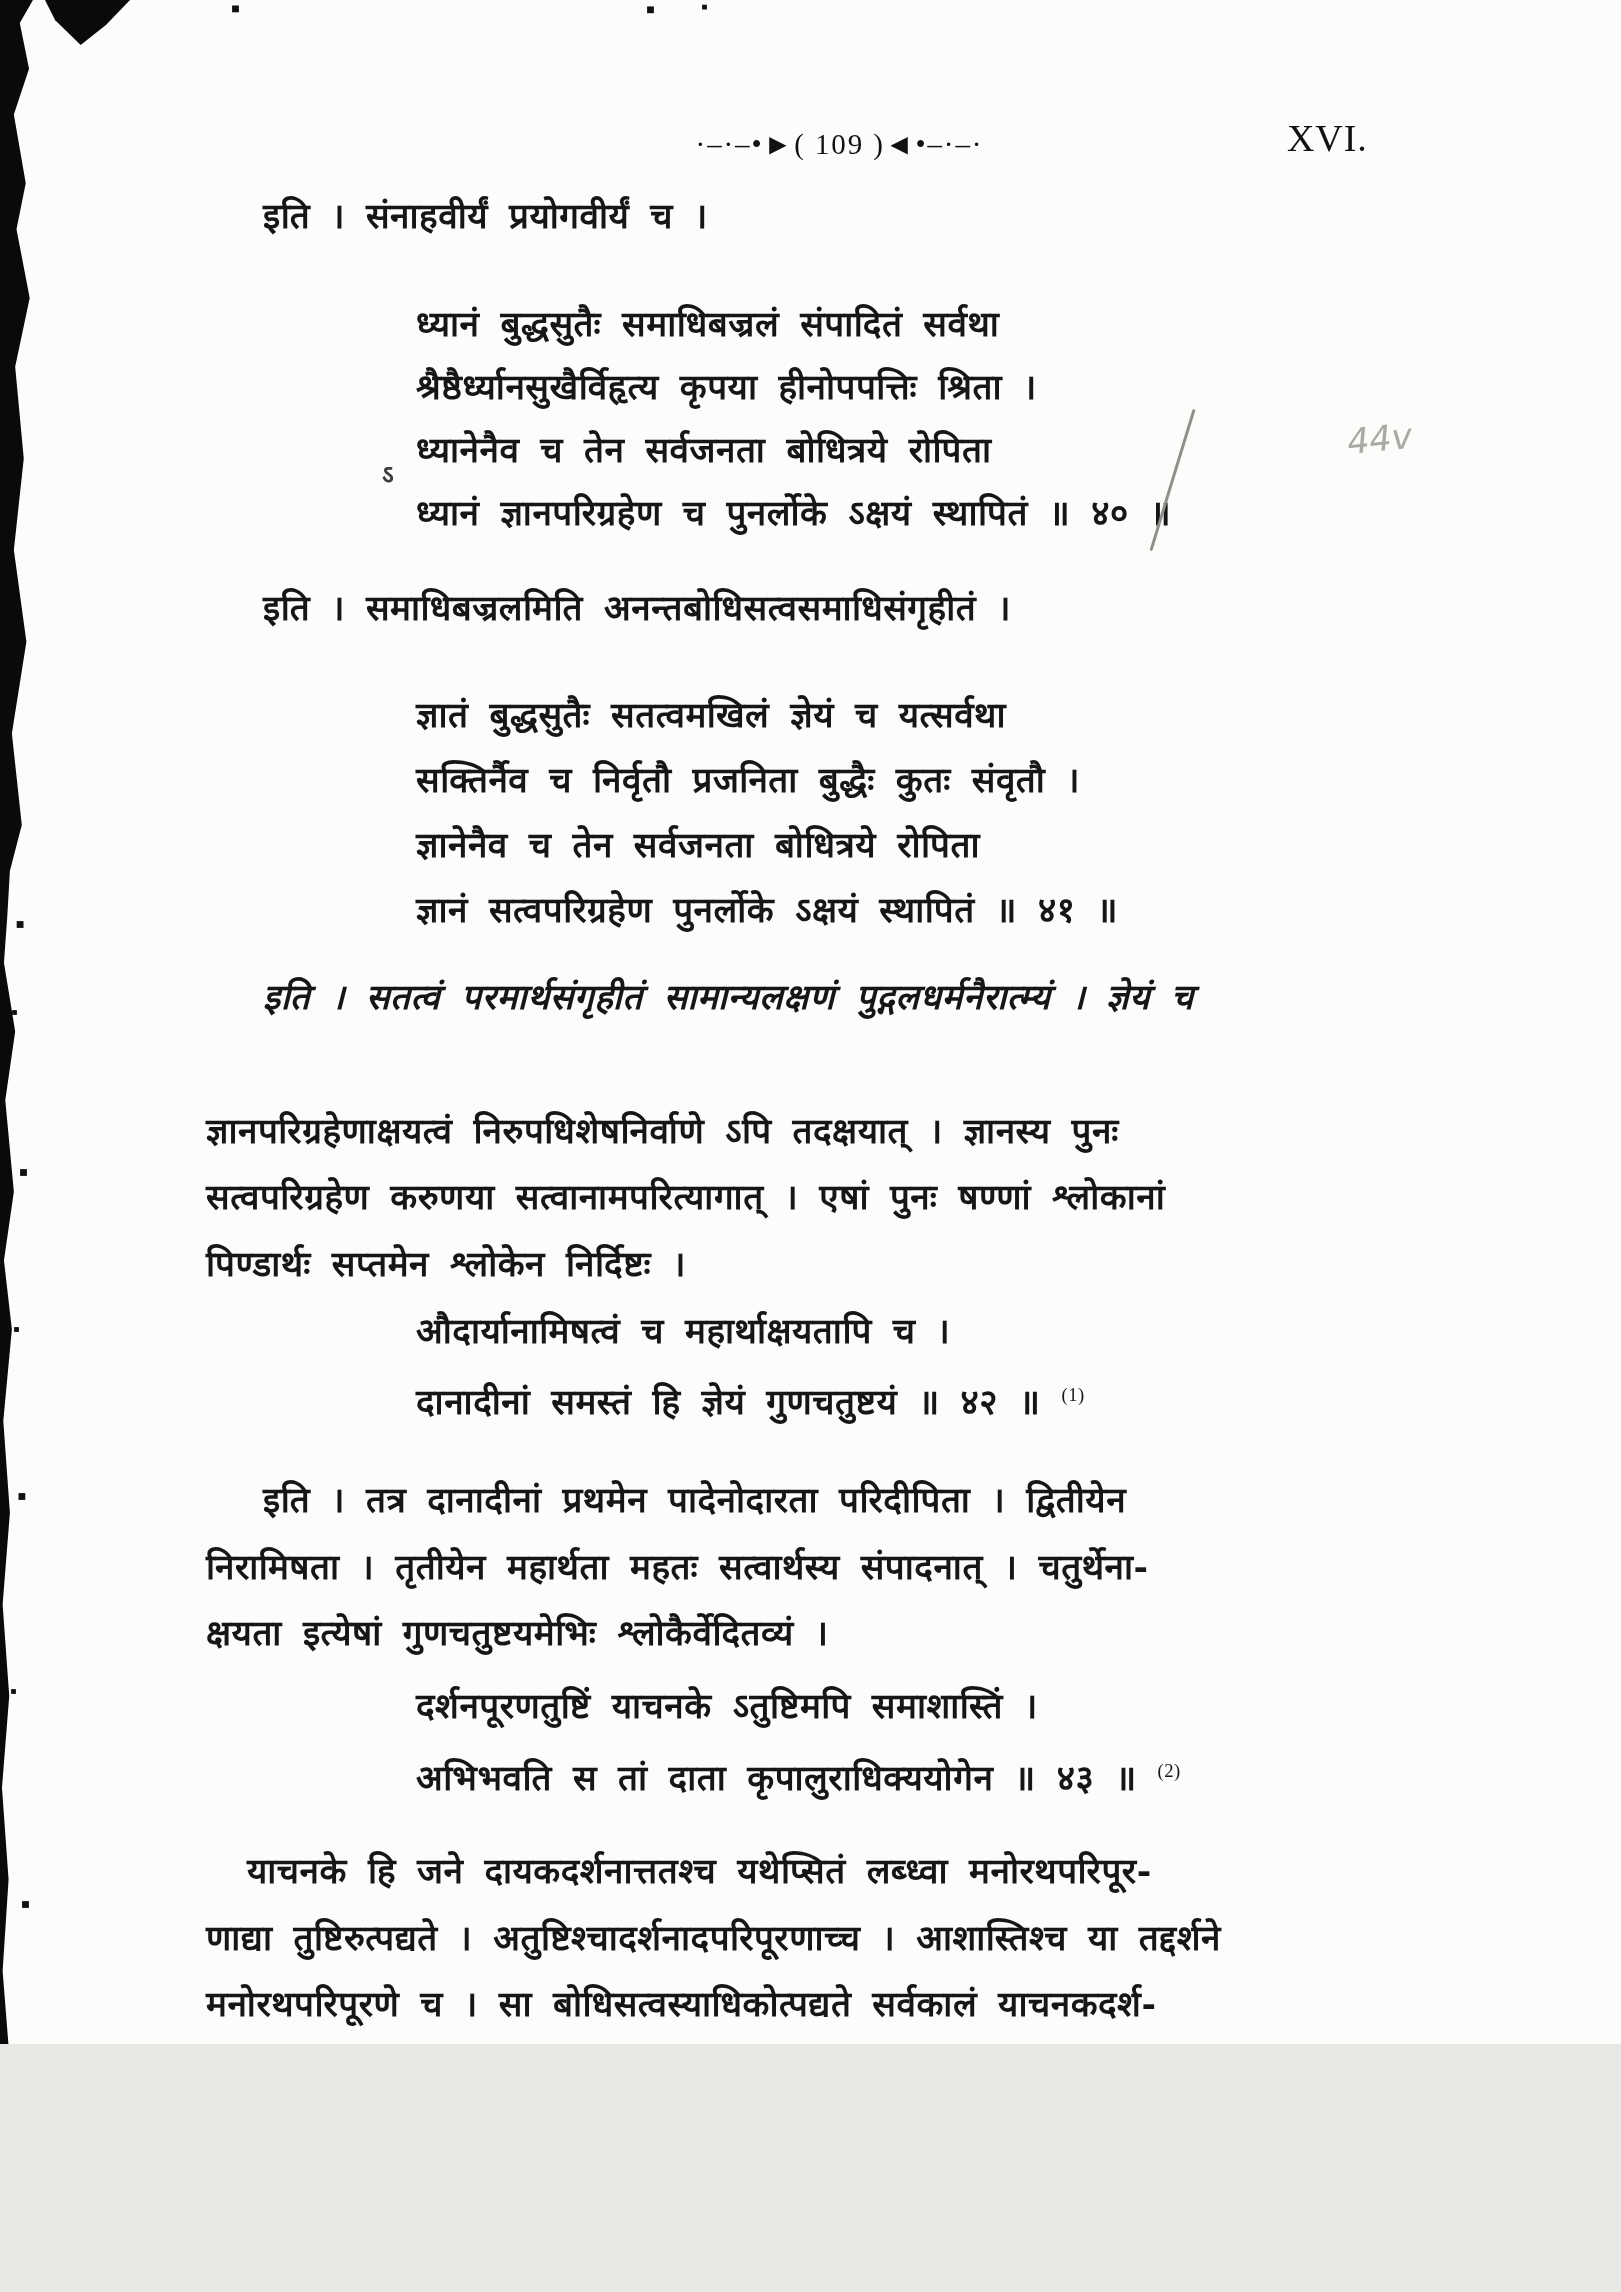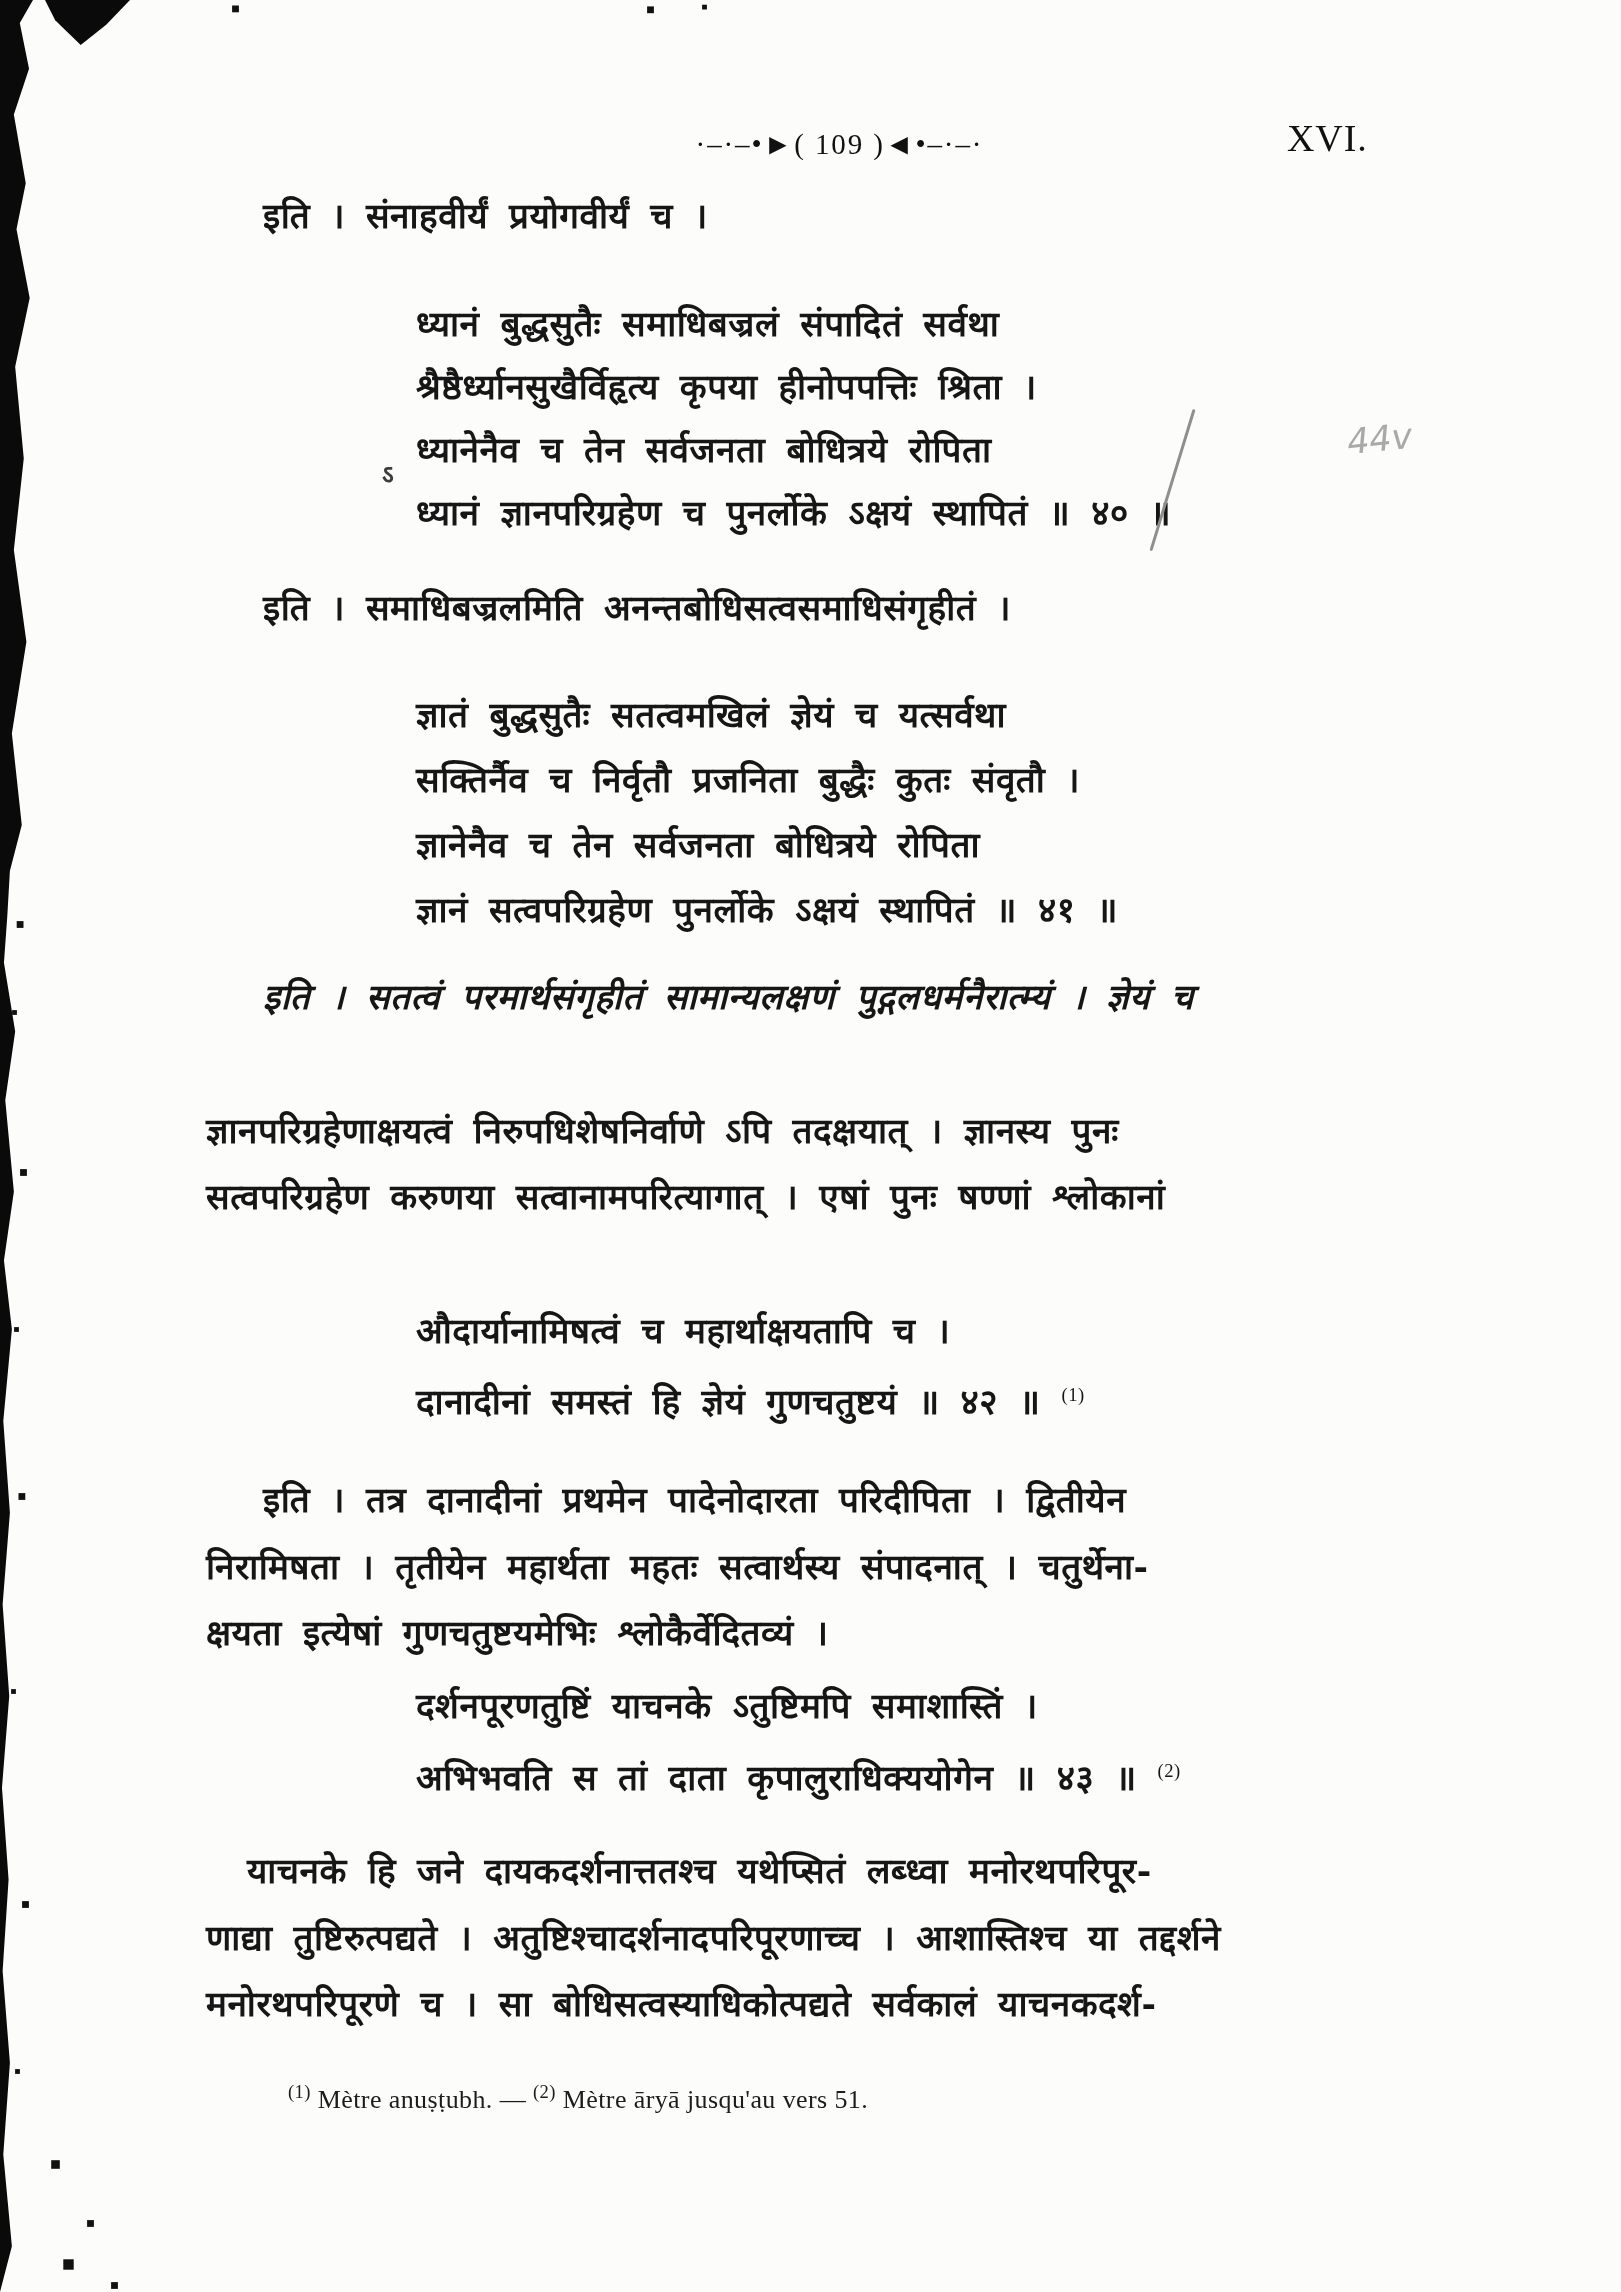--- a/index.html
+++ b/index.html
@@ -1,18 +1,18 @@
 <!DOCTYPE html>
 <html style="font-size:15px"><head>
 <meta charset="utf-8">
 <style>
   html,body{margin:0;padding:0;background:#e8e8e4;}
   .page{
     position:relative;
-    width:1621px;height:2292px;
+    width:1621px;height:2044px;
     background:#fcfcfa;
     overflow:hidden;
     font-family:"Liberation Serif","DejaVu Serif",serif;
     color:#141414;
   }
   .line{position:absolute;white-space:nowrap;}
   .dn{
     font-family:"DejaVu Serif","Liberation Serif",serif;
     font-weight:bold;
     font-size:35px;
@@ -92,20 +92,21 @@
 
   <div class="line dn" style="left:416px;top:690px;">ज्ञातं बुद्धसुतैः सतत्वमखिलं ज्ञेयं च यत्सर्वथा</div>
   <div class="line dn" style="left:416px;top:755px;">सक्तिर्नैव च निर्वृतौ प्रजनिता बुद्धैः कुतः संवृतौ ।</div>
   <div class="line dn" style="left:416px;top:820px;"></div>
   <div class="line dn" style="left:416px;top:820px;">ज्ञानेनैव च तेन सर्वजनता बोधित्रये रोपिता</div>
   <div class="line dn" style="left:416px;top:885px;">ज्ञानं सत्वपरिग्रहेण पुनर्लोके ऽक्षयं स्थापितं ॥ ४१ ॥</div>
 
   <div class="line dn" style="left:263px;top:972px;font-style:italic;">इति । सतत्वं परमार्थसंगृहीतं सामान्यलक्षणं पुद्गलधर्मनैरात्म्यं । ज्ञेयं च</div>
   <div class="line dn" style="left:206px;top:1106px;">ज्ञानपरिग्रहेणाक्षयत्वं निरुपधिशेषनिर्वाणे ऽपि तदक्षयात् । ज्ञानस्य पुनः</div>
   <div class="line dn" style="left:206px;top:1172px;">सत्वपरिग्रहेण करुणया सत्वानामपरित्यागात् । एषां पुनः षण्णां श्लोकानां</div>
+  <div class="line dn" style="left:206px;top:1239px;">पिण्डार्थः सप्तमेन श्लोकेन निर्दिष्टः ।</div>
 
   <div class="line dn" style="left:416px;top:1306px;">औदार्यानामिषत्वं च महार्थाक्षयतापि च ।</div>
   <div class="line dn" style="left:416px;top:1377px;">
     <span>दानादीनां समस्तं हि ज्ञेयं गुणचतुष्टयं ॥ ४२ ॥</span>
     <sup class="ref latin">(1)</sup>
   </div>
 
   <div class="line dn" style="left:263px;top:1475px;">इति । तत्र दानादीनां प्रथमेन पादेनोदारता परिदीपिता । द्वितीयेन</div>
   <div class="line dn" style="left:206px;top:1542px;">निरामिषता । तृतीयेन महार्थता महतः सत्वार्थस्य संपादनात् । चतुर्थेना-</div>
   <div class="line dn" style="left:206px;top:1608px;">क्षयता इत्येषां गुणचतुष्टयमेभिः श्लोकैर्वेदितव्यं ।</div>

